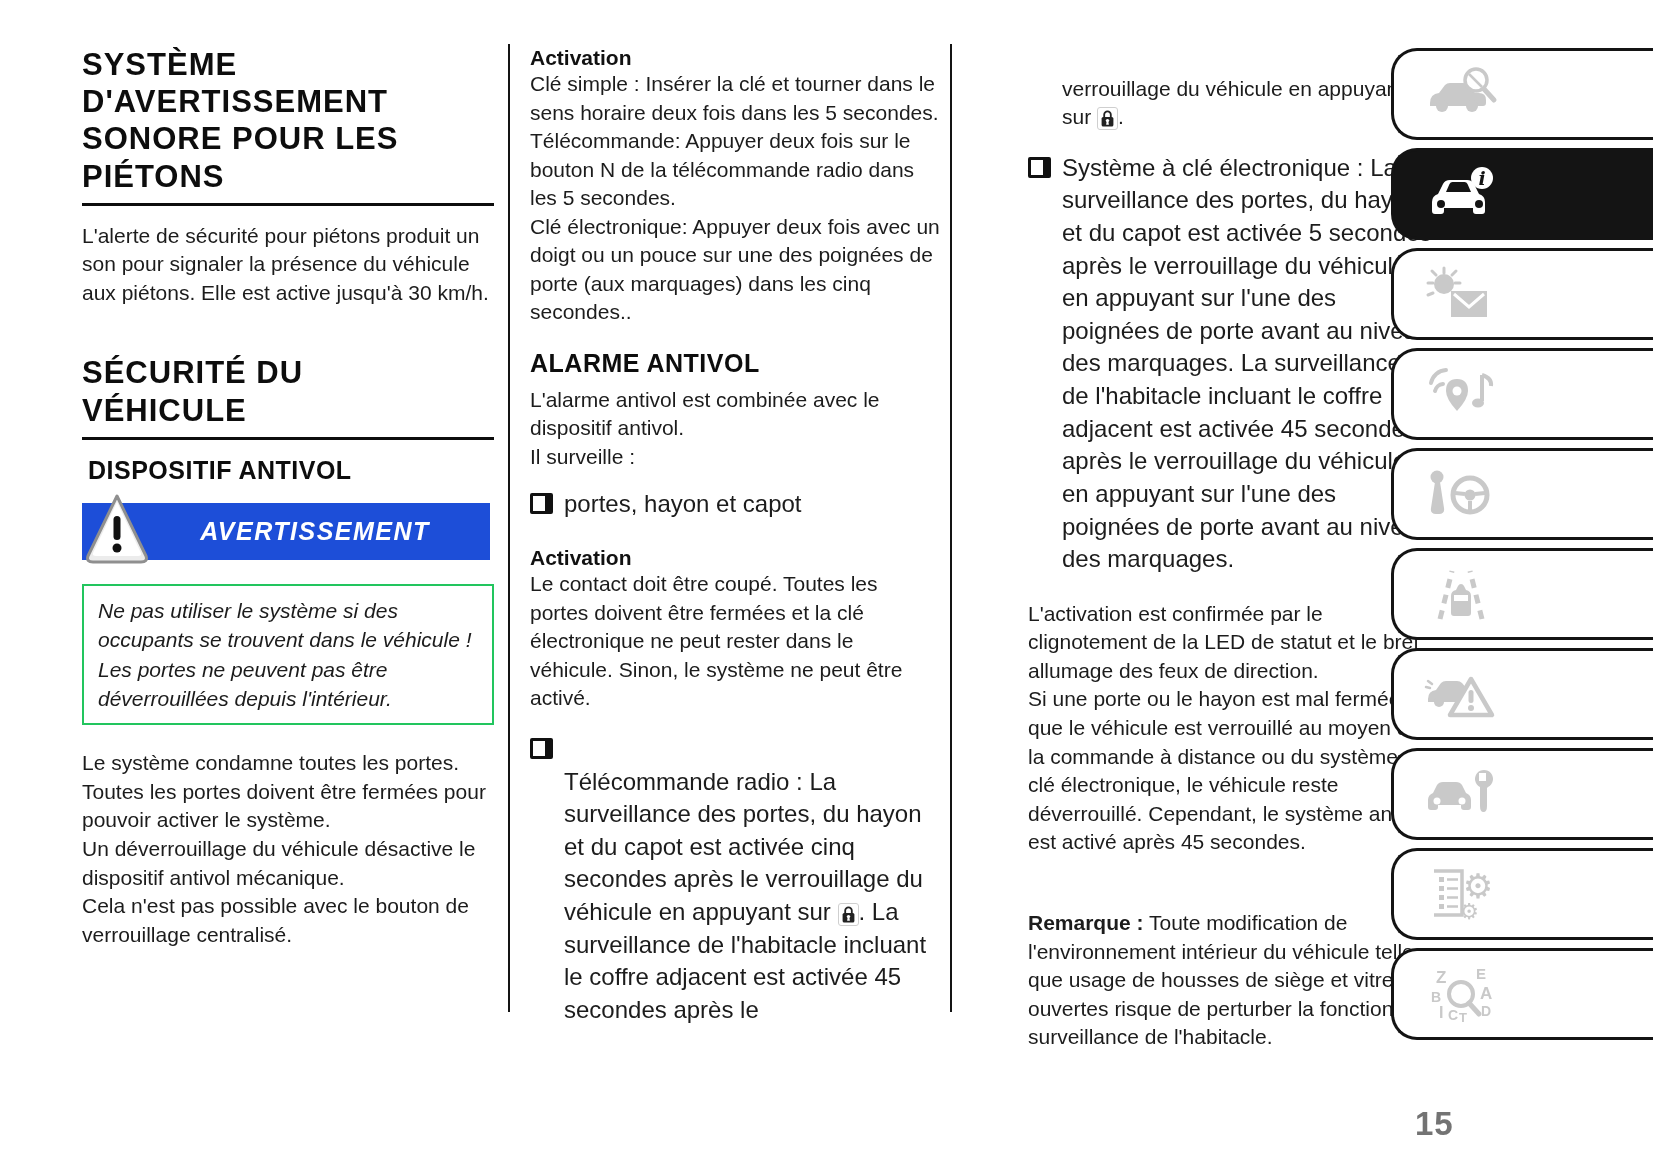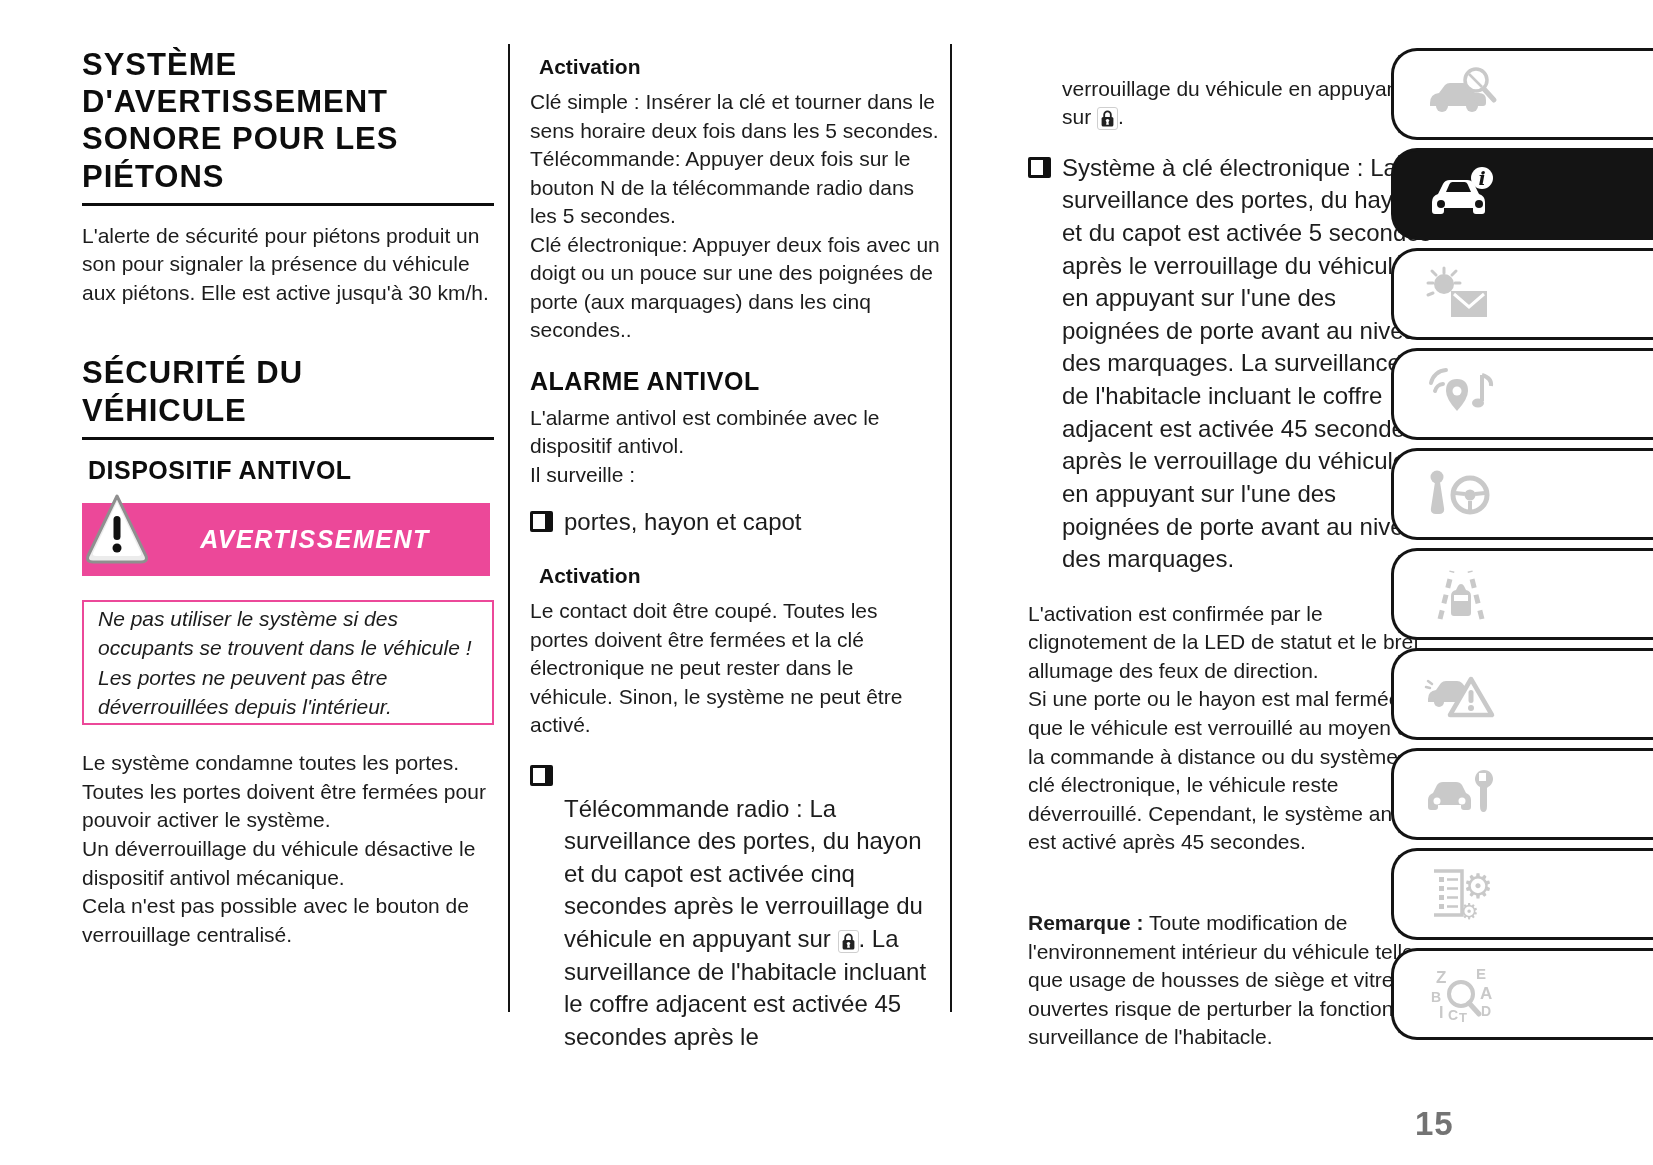--- a/index.html
+++ b/index.html
@@ -19,39 +19,39 @@
   
   .big-title{
     font-size:31px;font-weight:bold;line-height:1.2;letter-spacing:1px;
     color:#0d0d0d;white-space:pre-line;margin:0 0 8px 0;
   }
   .rule{height:3px;background:#0d0d0d;margin:0 0 16px 0;}
   .sub-title{
     font-size:25px;font-weight:bold;letter-spacing:.5px;color:#0d0d0d;
     margin:4px 0 18px 6px;white-space:pre-line;
   }
-  .h4{font-size:21px;font-weight:bold;margin:9px;color:#111;}
+  .h4{font-size:21px;font-weight:bold;margin:0;color:#111;}
   .p{font-size:21px;line-height:1.36;white-space:pre-line;margin:0;}
   .mb-lg{margin-bottom:47px;}
   .mb-md{margin-bottom:22px;}
 
   
   .warn-banner{
-    position:relative;height:73px;background:#ec4899;margin:14px 4px 24px 0;
+    position:relative;height:57px;background:#1d4ed8;margin:14px 4px 24px 0;
     display:flex;align-items:center;justify-content:center;
   }
   .warn-banner .label{
     font-size:25px;font-weight:bold;font-style:italic;letter-spacing:1.5px;
     color:#ffffff;padding-left:58px;
   }
   .warn-tri{position:absolute;left:2px;top:-13px;width:66px;height:80px;}
 
   
   .note-box{
-    border:2px solid #ec4899;padding:2px 14px;margin:0 0 24px 0;
+    border:2px solid #22c55e;padding:10px 14px;margin:0 0 24px 0;
     font-style:italic;font-size:21px;line-height:1.4;white-space:pre-line;
   }
 
   
   .bullet{display:flex;margin:16px 0 0 0;}
   .bullet .sq{
     flex:none;width:12px;height:15px;margin:5px 11px 0 0;
     border:3px solid #111;border-right-width:8px;border-radius:2px;background:#fff;
   }
   .bullet .bt{font-size:24px;line-height:1.36;white-space:pre-line;}

